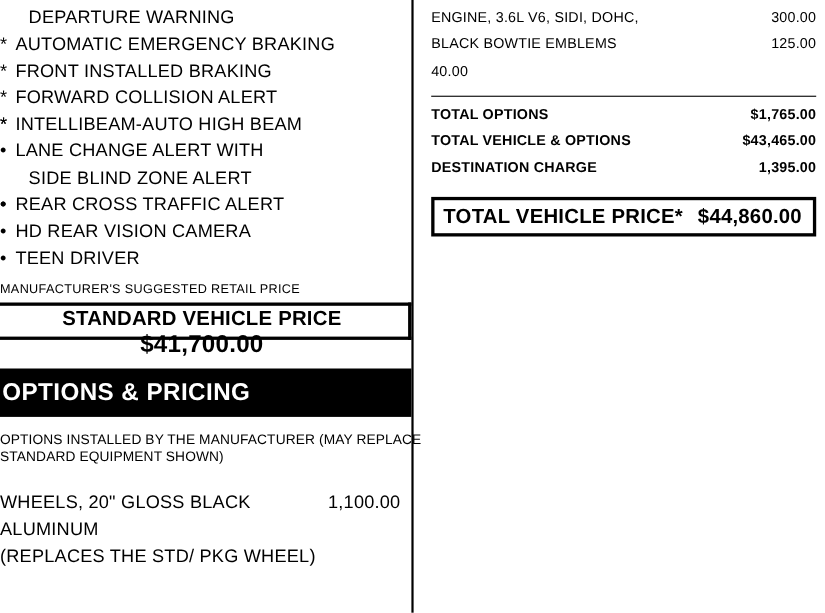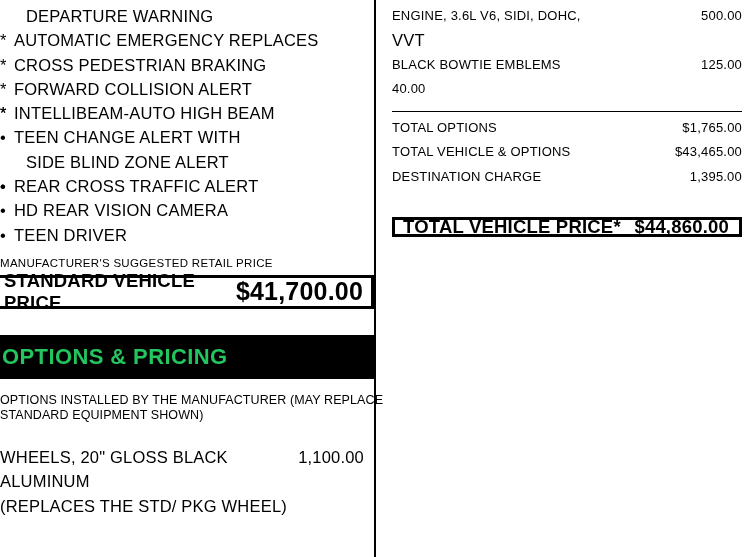--- a/index.html
+++ b/index.html
@@ -78,26 +78,27 @@
     border-left: none;
     margin-top: 6px;
     height: 34px;
     display: flex;
     align-items: center;
     justify-content: space-between;
     padding: 0 8px 0 4px;
     font-weight: bold;
     font-size: 18.5px;
     letter-spacing: .2px;
-  }
-  .price-bar .pb-amount { font-size: 25px; }
+    flex-direction: column;
+  }
+  .price-bar .pb-amount { font-size: 22px; }
 
   .section-bar {
     background: #000;
-    color: #22c55e;
+    color: #ffffff;
     font-weight: bold;
     font-size: 22px;
     letter-spacing: .4px;
     height: 44px;
     display: flex;
     align-items: center;
     padding-left: 2px;
     margin-top: 26px;
   }
 
@@ -146,26 +147,26 @@
     font-size: 16.5px;
     line-height: 24.3px;
     letter-spacing: .2px;
   }
 
   .rule {
     border-top: 1px solid #000;
     margin: 10px 0 4px 0;
   }
 
-  .totals { margin-top: 0; }
+  .totals { margin-top: 0; font-weight: bold; }
 
   .total-box {
     border: 3px solid #000;
-    margin-top: 28px;
-    height: 20px;
+    margin-top: 14px;
+    height: 36px;
     display: flex;
     align-items: center;
     justify-content: space-between;
     padding: 0 10px 0 8px;
     font-weight: bold;
     font-size: 18.5px;
     letter-spacing: .2px;
   }
 </style>
 </head>
@@ -175,40 +176,40 @@
 
   <div class="col-left">
 
     <ul class="feature-list">
       <li class="cont">
         <span class="marker"></span>
         <span>DEPARTURE WARNING</span>
       </li>
       <li>
         <span class="marker">*</span>
-        <span>AUTOMATIC EMERGENCY REPLACES</span>
-      </li>
-      <li>
-        <span class="marker">*</span>
-        <span>CROSS PEDESTRIAN BRAKING</span>
+        <span>AUTOMATIC EMERGENCY BRAKING</span>
+      </li>
+      <li>
+        <span class="marker">*</span>
+        <span>FRONT INSTALLED BRAKING</span>
       </li>
       <li>
         <span class="marker">*</span>
         <span>FORWARD COLLISION ALERT</span>
       </li>
       <li>
         <span class="marker">*</span>
       </li>
       <li>
         <span class="marker">*</span>
         <span>INTELLIBEAM-AUTO HIGH BEAM</span>
       </li>
       <li>
         <span class="marker">•</span>
-        <span>TEEN CHANGE ALERT WITH</span>
+        <span>LANE CHANGE ALERT WITH</span>
       </li>
       <li class="cont">
         <span class="marker"></span>
         <span>SIDE BLIND ZONE ALERT</span>
       </li>
       <li>
         <span class="marker">•</span>
       </li>
       <li>
         <span class="marker">•</span>
@@ -250,23 +251,22 @@
   </div>
 
   <div class="col-divider"></div>
 
   <div class="col-right">
     <div class="right-inner">
 
       <div>
         <div class="r-row">
           <span class="r-desc">ENGINE, 3.6L V6, SIDI, DOHC,</span>
-          <span class="r-amt">500.00</span>
-        </div>
-        <div class="r-cont">VVT</div>
+          <span class="r-amt">300.00</span>
+        </div>
         <div class="r-row">
           <span class="r-desc">BLACK BOWTIE EMBLEMS</span>
           <span class="r-amt">125.00</span>
         </div>
         <div class="r-row">
           <span class="r-amt">40.00</span>
         </div>
       </div>
 
       <div class="rule"></div>

